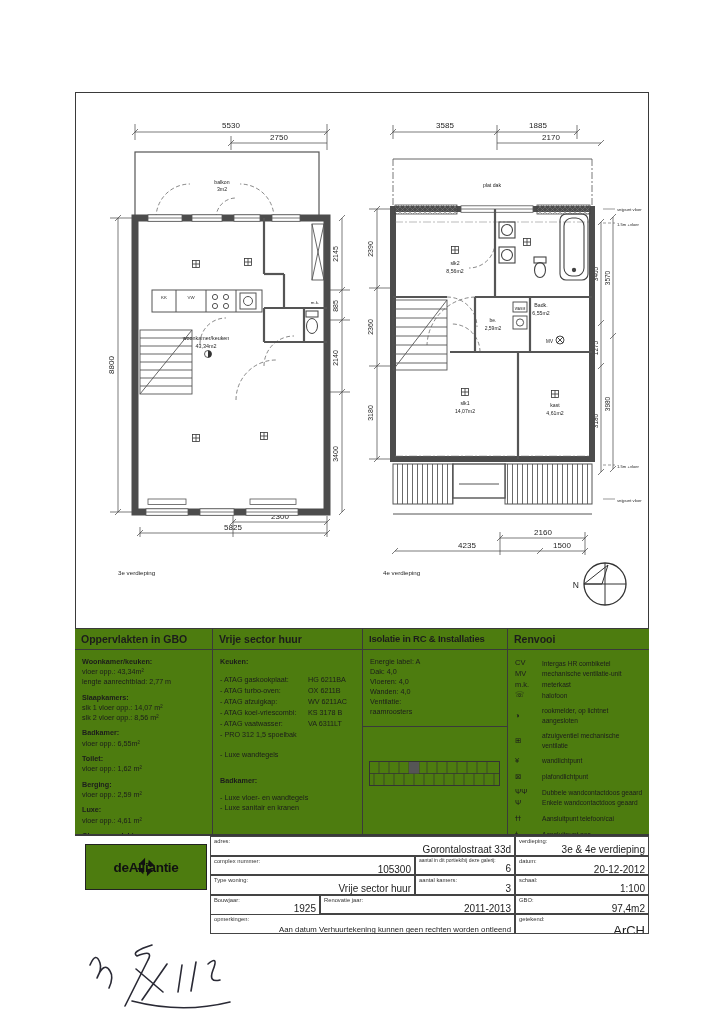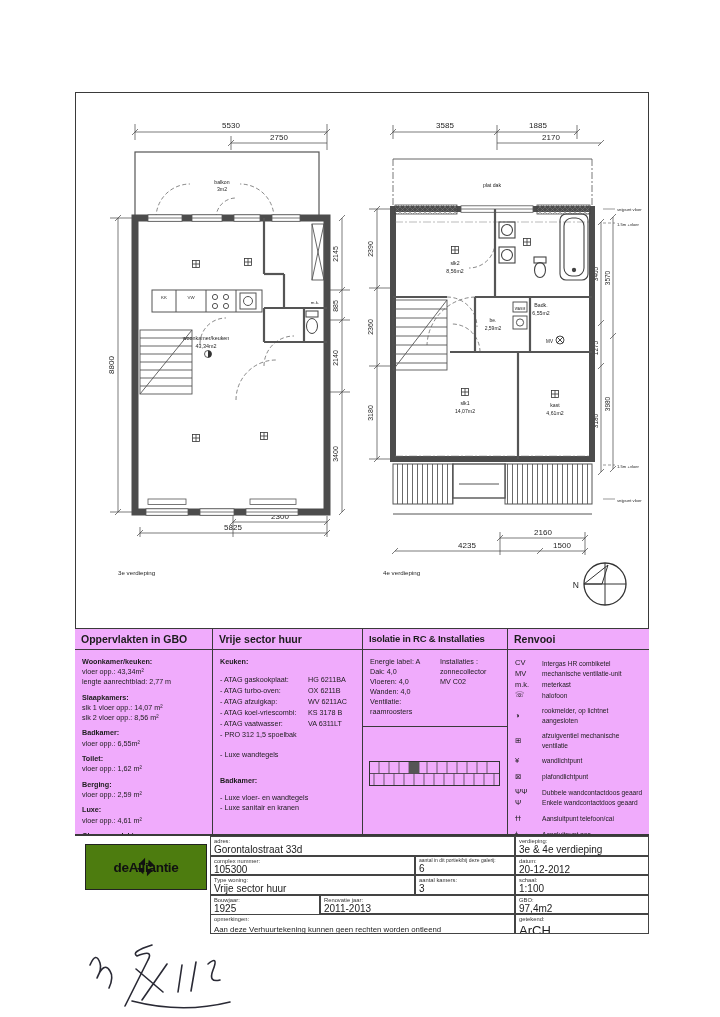--- a/index.html
+++ b/index.html
@@ -3,21 +3,21 @@
 <meta charset="utf-8">
 <style>
   *{margin:0;padding:0;box-sizing:border-box}
   html,body{background:#fff}
   .page{position:relative;width:720px;height:1017px;background:#fff;overflow:hidden;
         font-family:"Liberation Sans",sans-serif;color:#1c1c1c}
   .sheet{position:absolute;left:75px;top:92px;width:574px;height:841px;border:1.5px solid #3a3a3a;background:#fff}
   svg{position:absolute}
   svg text{font-family:"Liberation Sans",sans-serif;fill:#1f1f1f}
   
-  .tables{position:absolute;left:75px;top:628px;width:574px;height:207px;display:flex;border-top:1.4px solid #3a3a3a;border-bottom:1.4px solid #3a3a3a;background:#f0abfc}
+  .tables{position:absolute;left:75px;top:628px;width:574px;height:207px;display:flex;border-top:1.4px solid #3a3a3a;border-bottom:1.4px solid #3a3a3a;background:#4d7c0f}
   .tcol{height:100%;border-right:1.2px solid #3a3a3a;position:relative;overflow:hidden}
   .tcol:last-child{border-right:none}
   .c1{width:138px}.c2{width:150px}.c3{width:145px}.c4{width:141px}
   .thead{height:21px;border-bottom:1.2px solid #3a3a3a;font-weight:bold;font-size:10.5px;padding:4px 0 0 6px}
   .c3 .thead{font-size:9.5px;letter-spacing:-.2px}
   .tbody{padding:7px 5px 0 7px;font-size:7.2px;line-height:1.4}
   .og{margin-bottom:5.5px}
   .og-h{font-weight:bold}
   .kv{display:flex;margin-top:1px}
   .kv-n{width:88px}
@@ -31,21 +31,21 @@
   .iso-rule{position:absolute;left:0;top:97px;width:100%;border-top:1.2px solid #3a3a3a}
   .iso-strip{position:absolute;left:6px;top:132px}
   .rv-row{display:flex;align-items:center;margin-top:1.5px}
   .rv-sym{width:27px;flex:none;font-size:7.5px;line-height:1.1;padding-top:.5px}
   .rv-lab{font-size:6.6px;flex:1}
   .gap{margin-top:6.5px}
   
   .tb{position:absolute;left:75px;top:835px;width:574px;height:98px;background:#fff;border-top:1.2px solid #3a3a3a}
   .tb-cell{position:absolute;border:1px solid #444;padding:1px 3px;overflow:hidden;background:#fff}
   .tb-lab{display:block;font-size:5.8px;color:#333;line-height:1.15;white-space:nowrap}
-  .tb-val{display:block;font-size:10px;text-align:left;margin-top:-1px;white-space:nowrap}
+  .tb-val{display:block;font-size:10px;text-align:right;margin-top:-1px;white-space:nowrap}
   .tb-val.big{font-size:13px;margin-top:0}
   .tb-val.small{font-size:7.8px;margin-top:2px}
   .logo-box{position:absolute;left:10px;top:8px;width:122px;height:46px;border:1.5px solid #222;
             display:flex;align-items:center;justify-content:center;gap:5px;background:#4d7c0f}
   .logo-text{font-weight:bold;font-size:13.5px;letter-spacing:-.3px;color:#111}
 </style>
 </head>
 <body>
 
 <div class="page">
@@ -411,25 +411,20 @@
       <div class="thead">Isolatie in RC  &amp;  Installaties</div>
       <div class="tbody">
         <div class="iso-grid">
           <div class="iso-l">
             <div>Energie label: A</div>
             <div class="iso-b">Dak: 4,0</div>
             <div>Vloeren:  4,0</div>
             <div>Wanden: 4,0</div>
             <div class="iso-b">Ventilatie:</div>
             <div>raamroosters</div>
-          </div>
-          <div class="iso-r">
-            <div>Installaties :</div>
-            <div class="iso-b">zonnecollector</div>
-            <div>MV C02</div>
           </div>
         </div>
       </div>
       <div class="iso-rule"></div>
       <svg class="iso-strip" width="131" height="26" viewBox="0 0 131 26">
         <rect x="0.5" y="0.5" width="130" height="24" fill="none" stroke="#333" stroke-width="1"></rect>
         <line x1="0.5" y1="12.5" x2="130.5" y2="12.5" stroke="#333" stroke-width="0.8"></line>
         <g stroke="#333" stroke-width="0.7">
           <line x1="10" y1="0.5" x2="10" y2="12.5"></line>
             <line x1="20" y1="0.5" x2="20" y2="12.5"></line>
@@ -548,21 +543,21 @@
     <div class="tb-cell" style="left:135px;top:59px;width:110px;height:28px">
       <span class="tb-lab">Bouwjaar:</span>
       <span class="tb-val">1925</span>
     </div>
     <div class="tb-cell" style="left:245px;top:59px;width:195px;height:19px">
       <span class="tb-lab">Renovatie jaar:</span>
       <span class="tb-val">2011-2013</span>
     </div>
     <div class="tb-cell" style="left:135px;top:78px;width:305px;height:20px">
       <span class="tb-lab">opmerkingen:</span>
-      <span class="tb-val small">Aan deze Verhuurtekening kunnen geen rechten worden ontleend</span>
+      <span class="tb-val small">Aan datum Verhuurtekening kunnen geen rechten worden ontleend</span>
     </div>
     <div class="tb-cell" style="left:440px;top:0;width:134px;height:20px">
       <span class="tb-lab">verdieping:</span>
       <span class="tb-val">3e &amp; 4e verdieping</span>
     </div>
     <div class="tb-cell" style="left:440px;top:20px;width:134px;height:19px">
       <span class="tb-lab">datum:</span>
       <span class="tb-val">20-12-2012</span>
     </div>
     <div class="tb-cell" style="left:440px;top:39px;width:134px;height:20px">

